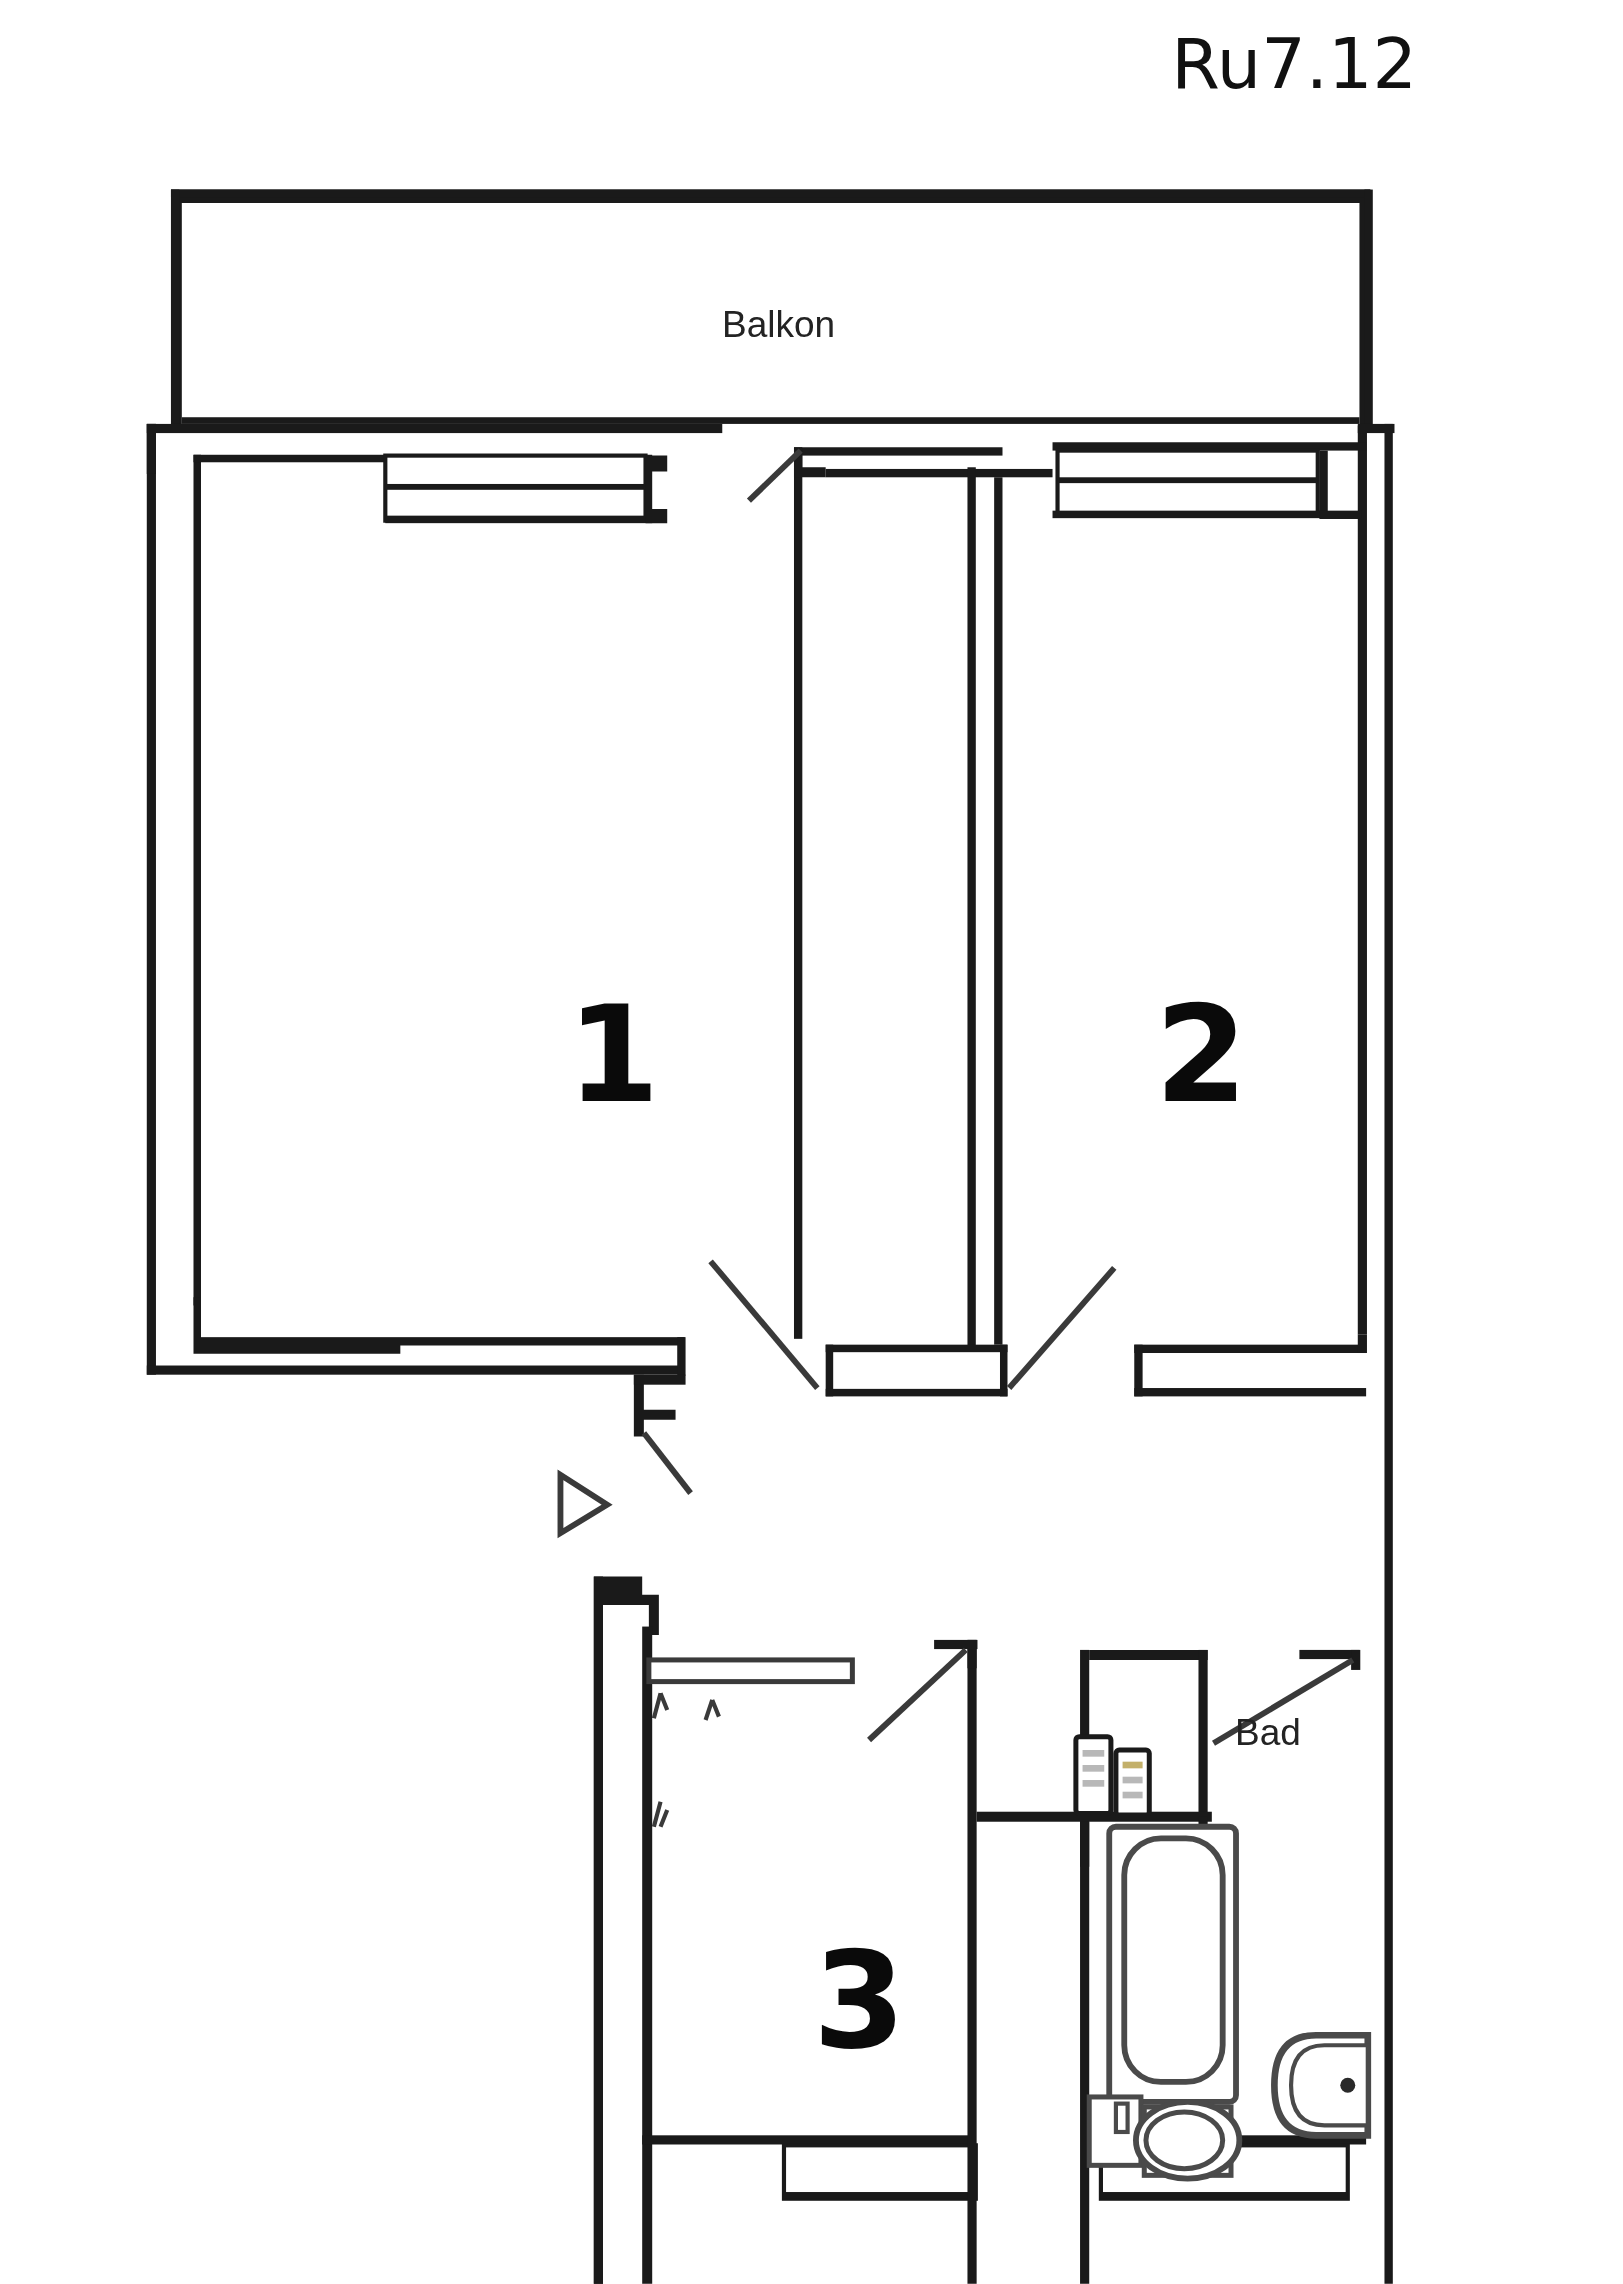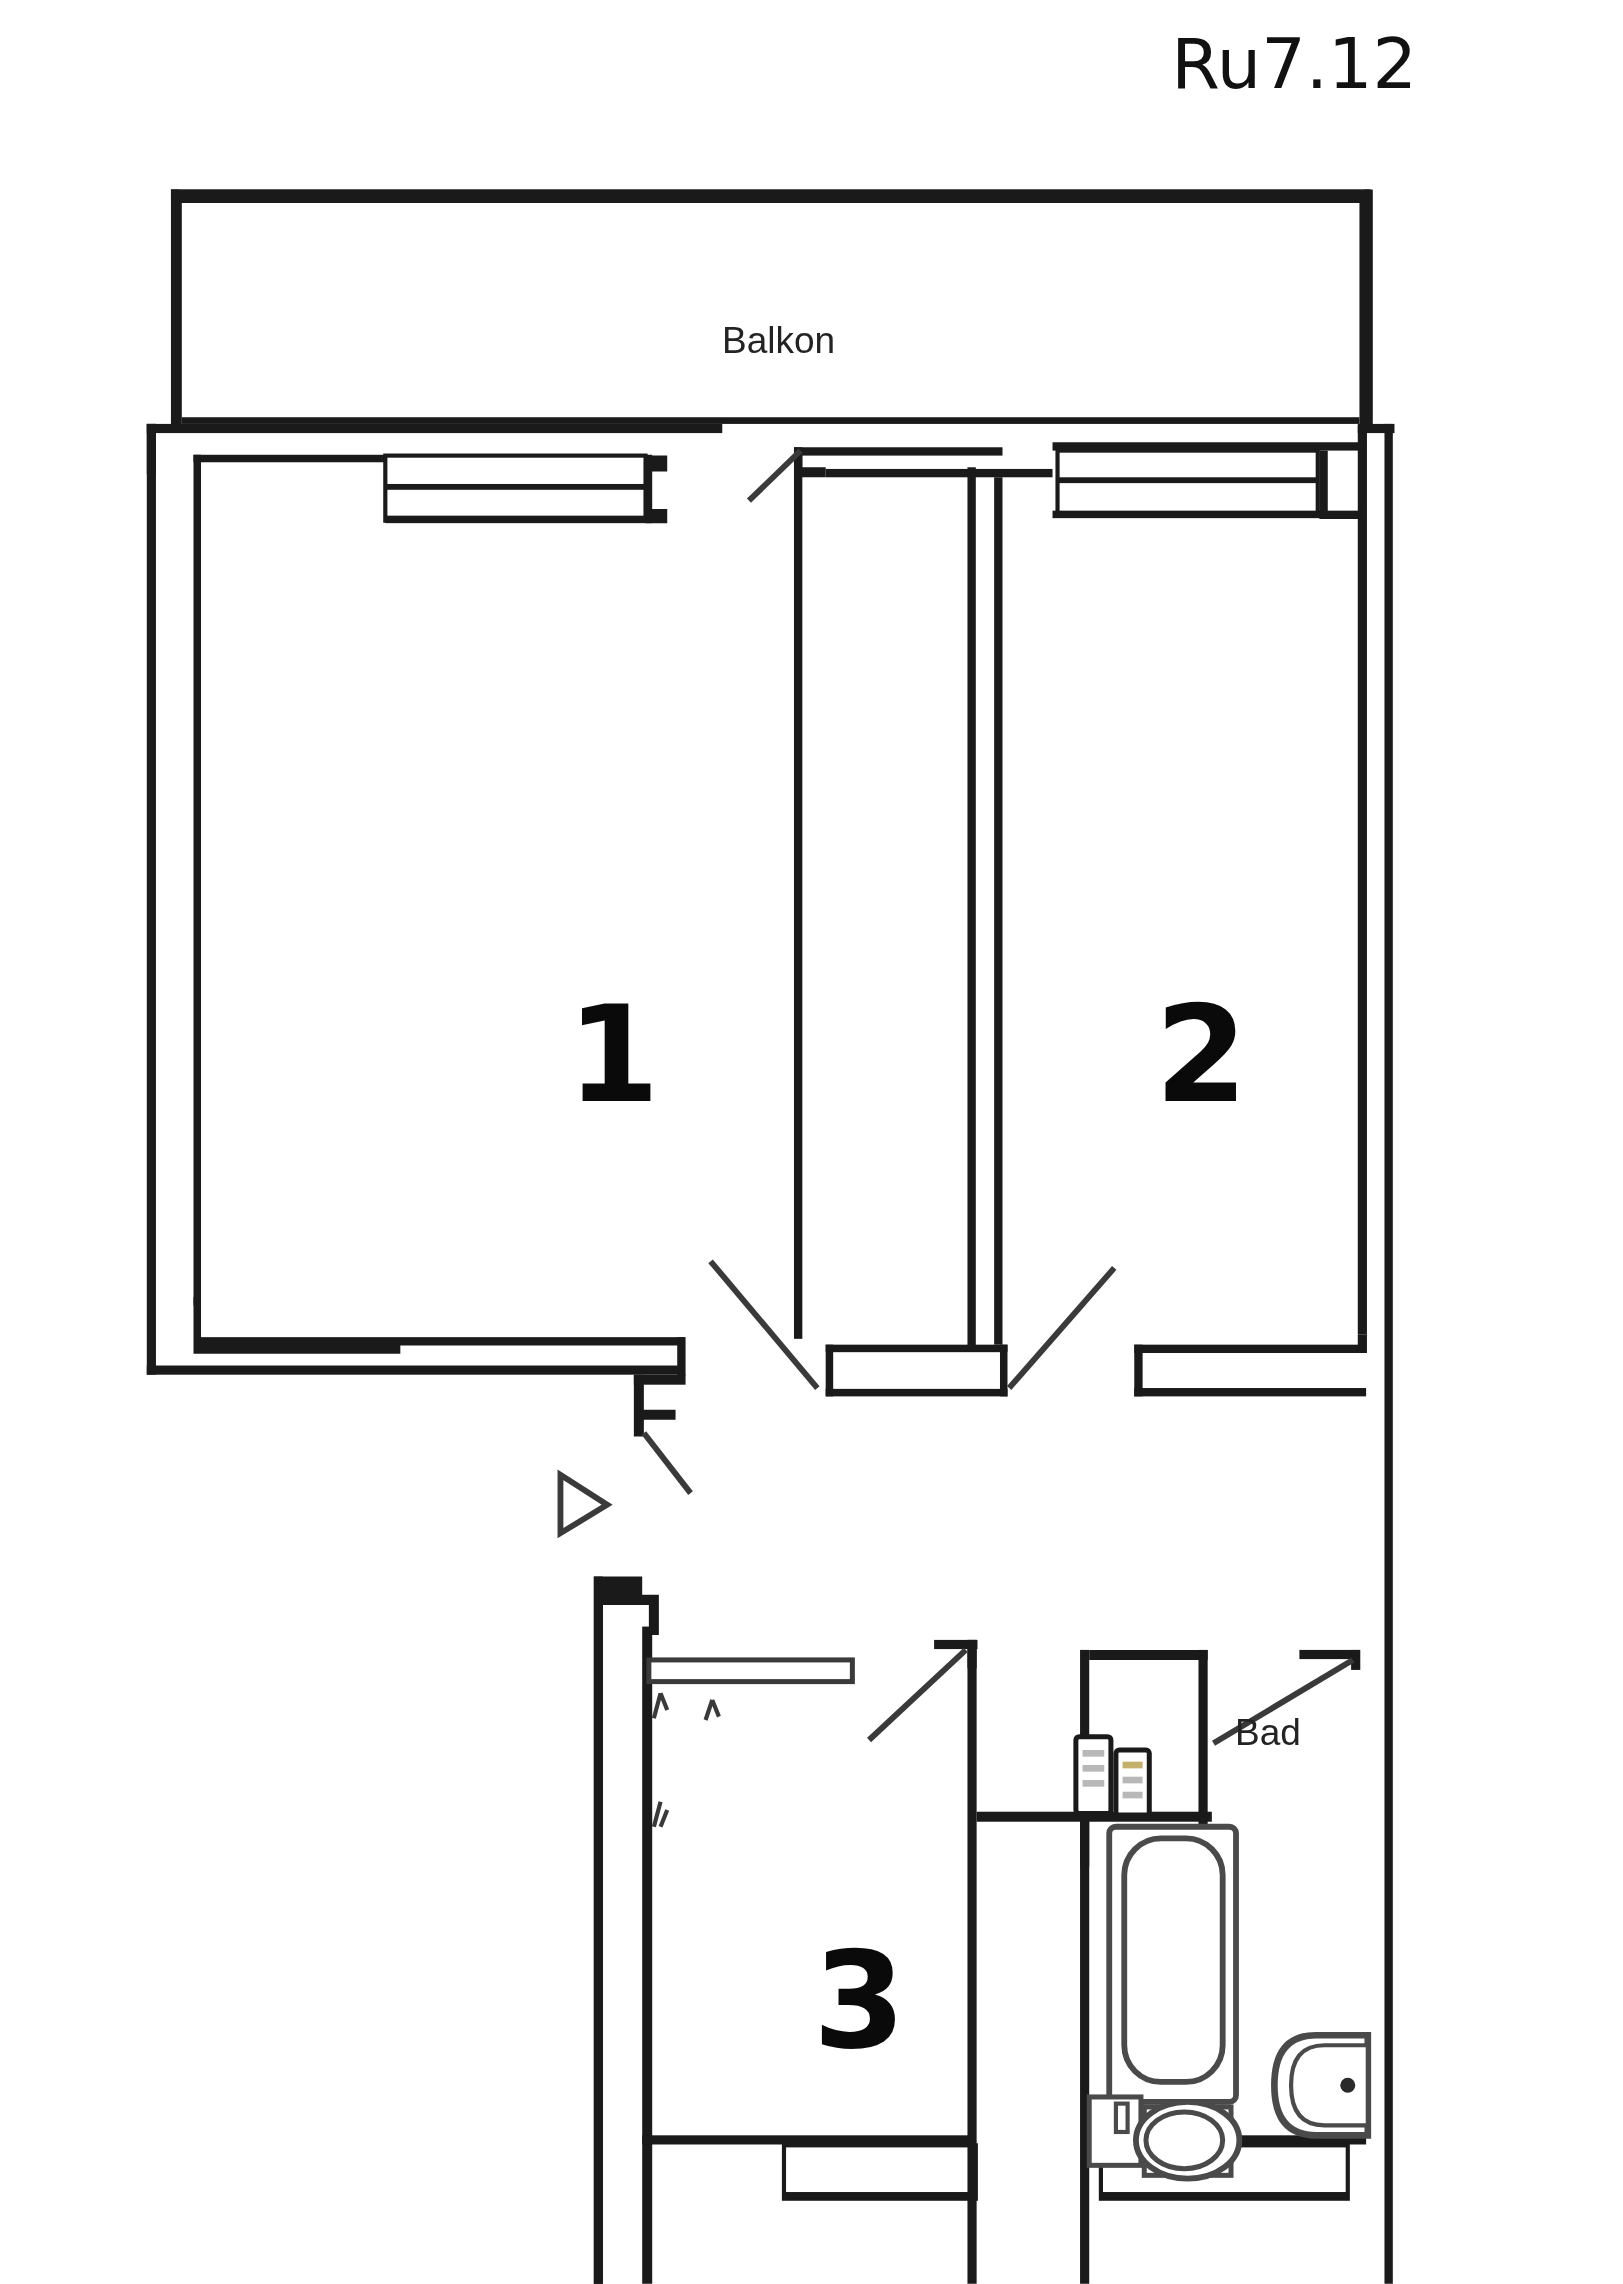--- a/index.html
+++ b/index.html
@@ -50,21 +50,21 @@
   .room-label {
     position: absolute;
     font-family: "Liberation Sans", sans-serif;
     font-size: 37px;
     color: #232323;
     white-space: nowrap;
   }
   #room-num-1 { left: 567px; top: 989px; }
   #room-num-2 { left: 1155px; top: 989px; }
   #room-num-3 { left: 813px; top: 1935px; }
-  #label-balkon { left: 722px; top: 320px; }
+  #label-balkon { left: 722px; top: 304px; }
   #label-bad    { left: 1235px; top: 1712px; }
 </style>
 </head>
 <body>
 
 <div id="plan-root">
 
   <div class="plan-title">Ru7.12</div>
 
   <svg id="plan-svg" viewBox="0 0 1946 2738" xmlns="http://www.w3.org/2000/svg">

